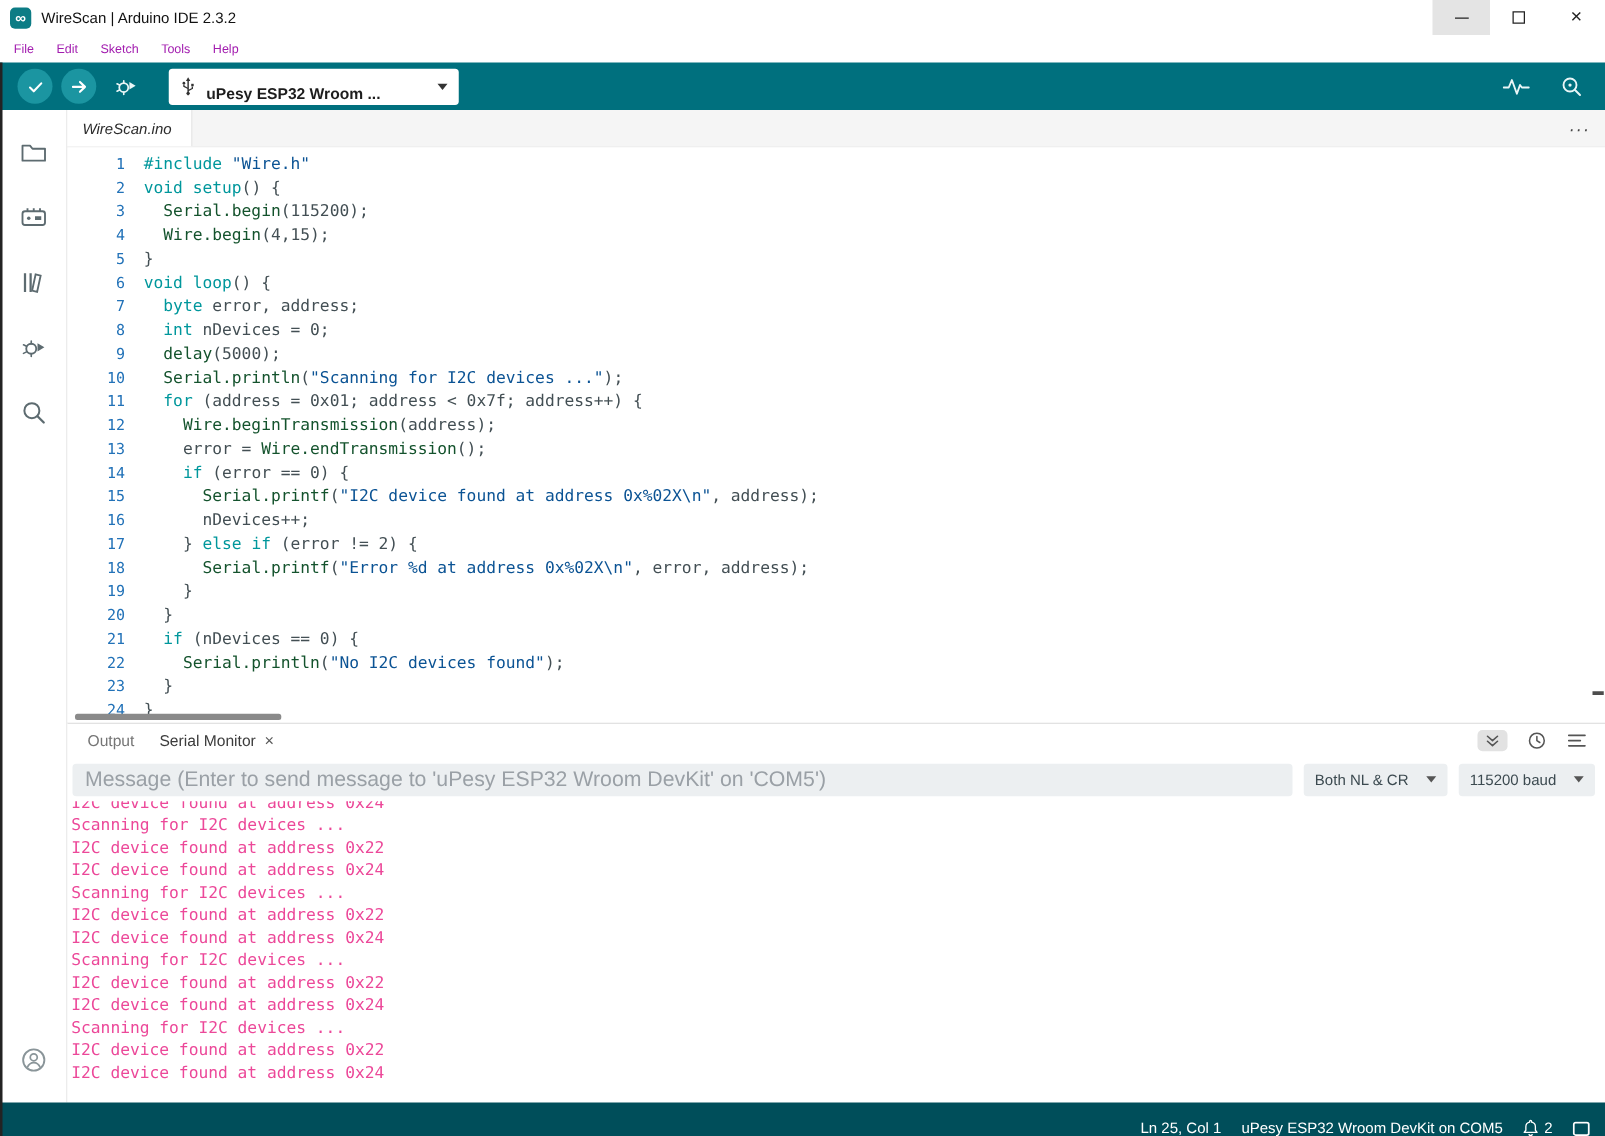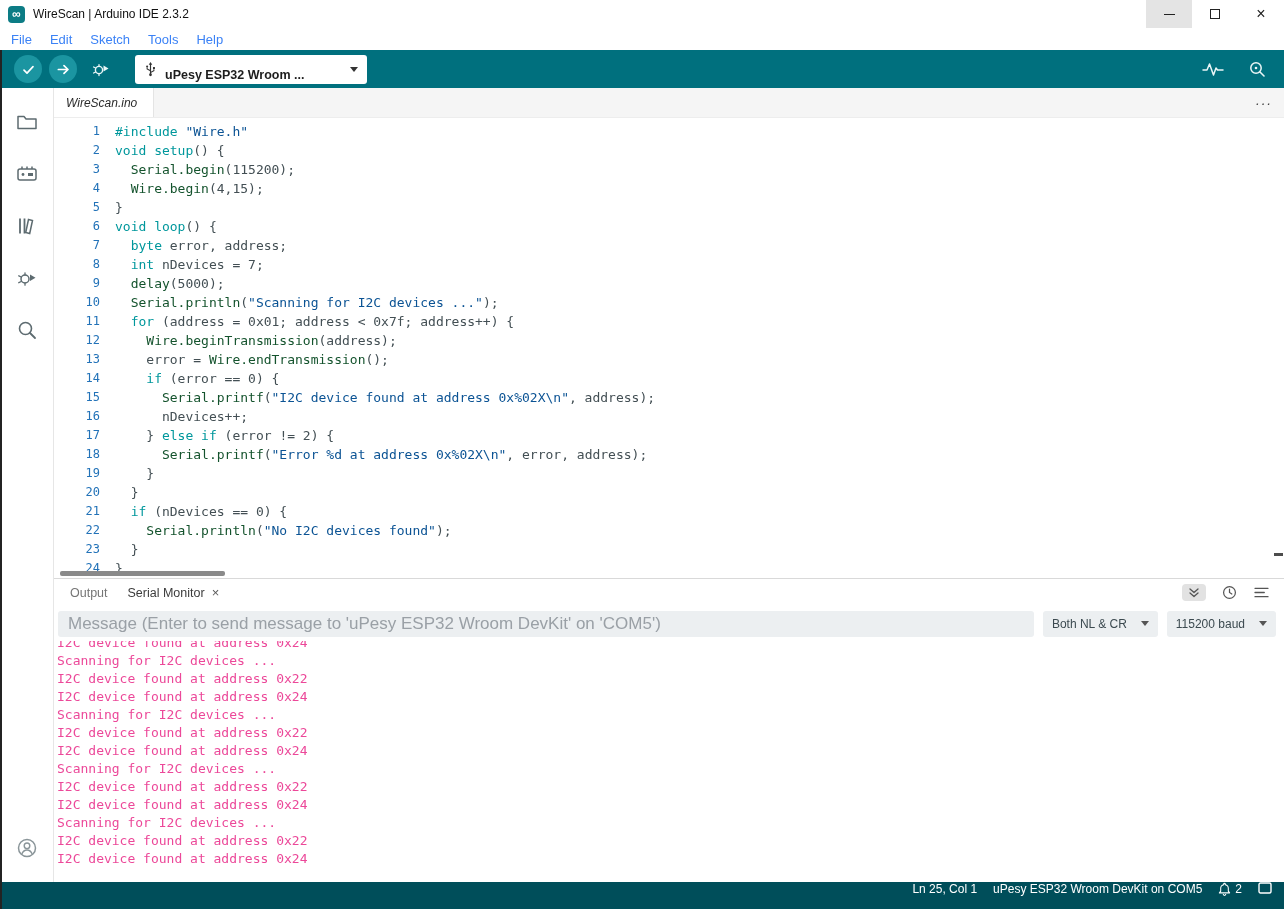--- a/index.html
+++ b/index.html
@@ -15,21 +15,21 @@
               display:flex; align-items:center; justify-content:center; font-size:12px; font-weight:bold; }
   .title-text { font-size:12px; color:#111; }
   .win-controls { margin-left:auto; display:flex; height:28px; }
   .win-btn { width:46px; height:28px; display:flex; align-items:center; justify-content:center; font-size:13px; color:#222; cursor:default; }
   .win-btn.min { background:#e4e4e4; }
   .min-glyph { display:block; width:11px; height:0; border-top:1px solid #222; }
   .max-glyph { display:block; width:10px; height:10px; border:1px solid #222; }
 
   
   .menubar { height:22px; background:#fff; display:flex; align-items:center; padding-left:2px; flex:0 0 auto; }
-  .menu-item { font-size:13px; color:#3b82f6; padding:0 9px; height:22px; display:flex; align-items:center; }
+  .menu-item { font-size:10px; color:#a21caf; padding:0 9px; height:22px; display:flex; align-items:center; }
 
   
   .toolbar { height:38px; background:#00707E; display:flex; align-items:center; padding-left:14px; flex:0 0 auto; }
   .tb-circle { width:28px; height:28px; border-radius:50%; background:#1b95a1; margin-right:7px;
                display:flex; align-items:center; justify-content:center; }
   .tb-plain { width:28px; height:28px; margin-left:3px; margin-right:6px; display:flex; align-items:center; justify-content:center; }
   .board-select { margin-left:14px; height:29px; width:232px; background:#fff; border-radius:3px;
                   display:flex; align-items:center; padding:0 9px; }
   .board-select .usb { margin-right:8px; display:flex; }
   .board-label { font-size:12.5px; font-weight:600; color:#1d1d1d; flex:1; white-space:nowrap; overflow:hidden;margin-top:11px; }
@@ -80,21 +80,21 @@
   .msg-input::placeholder { color:#9aa0a6; }
   .mini-select { height:26px; background:#eceff1; border-radius:3px; display:flex; align-items:center; padding:0 9px;
                  font-size:12px; color:#3c4a50; gap:8px; white-space:nowrap; }
   .mini-select .caret-down { border-top-color:#555; }
 
   .serial-output { flex:1; overflow:hidden; padding-left:3px; }
   .serial-lines { margin-top:-7px; }
   .serial-line { font-family:"DejaVu Sans Mono", monospace; font-size:13px; height:18px; line-height:18px; color:#ec4899; white-space:pre; }
 
   
-  .statusbar { height:27px; background:#004e5a; display:flex; align-items:flex-start; justify-content:flex-end; gap:16px;
+  .statusbar { height:27px; background:#004e5a; display:flex; align-items:flex-end; justify-content:flex-end; gap:16px;
                padding-right:12px; color:#fff; font-size:12px; flex:0 0 auto; }
   .status-item { display:flex; align-items:center; gap:4px; white-space:nowrap; }
   svg { display:block; }
 </style>
 </head>
 <body>
 
 <div class="window">
   <div class="window-left-edge"></div>
 
@@ -251,21 +251,21 @@
 
       <div class="editor">
         <div>
             <div class="code-line"><span class="ln">1</span><span class="code-text"><span class="tok-kw">#include</span><span class="tok-p"> </span><span class="tok-str">"Wire.h"</span></span></div>
             <div class="code-line"><span class="ln">2</span><span class="code-text"><span class="tok-kw">void</span><span class="tok-p"> </span><span class="tok-kw">setup</span><span class="tok-p">() {</span></span></div>
             <div class="code-line"><span class="ln">3</span><span class="code-text"><span class="tok-p">  </span><span class="tok-fn">Serial.begin</span><span class="tok-p">(115200);</span></span></div>
             <div class="code-line"><span class="ln">4</span><span class="code-text"><span class="tok-p">  </span><span class="tok-fn">Wire.begin</span><span class="tok-p">(4,15);</span></span></div>
             <div class="code-line"><span class="ln">5</span><span class="code-text"><span class="tok-p">}</span></span></div>
             <div class="code-line"><span class="ln">6</span><span class="code-text"><span class="tok-kw">void</span><span class="tok-p"> </span><span class="tok-kw">loop</span><span class="tok-p">() {</span></span></div>
             <div class="code-line"><span class="ln">7</span><span class="code-text"><span class="tok-p">  </span><span class="tok-kw">byte</span><span class="tok-p"> error, address;</span></span></div>
-            <div class="code-line"><span class="ln">8</span><span class="code-text"><span class="tok-p">  </span><span class="tok-kw">int</span><span class="tok-p"> nDevices = 7;</span></span></div>
+            <div class="code-line"><span class="ln">8</span><span class="code-text"><span class="tok-p">  </span><span class="tok-kw">int</span><span class="tok-p"> nDevices = 0;</span></span></div>
             <div class="code-line"><span class="ln">9</span><span class="code-text"><span class="tok-p">  </span><span class="tok-fn">delay</span><span class="tok-p">(5000);</span></span></div>
             <div class="code-line"><span class="ln">10</span><span class="code-text"><span class="tok-p">  </span><span class="tok-fn">Serial.println</span><span class="tok-p">(</span><span class="tok-str">"Scanning for I2C devices ..."</span><span class="tok-p">);</span></span></div>
             <div class="code-line"><span class="ln">11</span><span class="code-text"><span class="tok-p">  </span><span class="tok-kw">for</span><span class="tok-p"> (address = 0x01; address &lt; 0x7f; address++) {</span></span></div>
             <div class="code-line"><span class="ln">12</span><span class="code-text"><span class="tok-p">    </span><span class="tok-fn">Wire.beginTransmission</span><span class="tok-p">(address);</span></span></div>
             <div class="code-line"><span class="ln">13</span><span class="code-text"><span class="tok-p">    error = </span><span class="tok-fn">Wire.endTransmission</span><span class="tok-p">();</span></span></div>
             <div class="code-line"><span class="ln">14</span><span class="code-text"><span class="tok-p">    </span><span class="tok-kw">if</span><span class="tok-p"> (error == 0) {</span></span></div>
             <div class="code-line"><span class="ln">15</span><span class="code-text"><span class="tok-p">      </span><span class="tok-fn">Serial.printf</span><span class="tok-p">(</span><span class="tok-str">"I2C device found at address 0x%02X\n"</span><span class="tok-p">, address);</span></span></div>
             <div class="code-line"><span class="ln">16</span><span class="code-text"><span class="tok-p">      nDevices++;</span></span></div>
             <div class="code-line"><span class="ln">17</span><span class="code-text"><span class="tok-p">    } </span><span class="tok-kw">else</span><span class="tok-p"> </span><span class="tok-kw">if</span><span class="tok-p"> (error != 2) {</span></span></div>
             <div class="code-line"><span class="ln">18</span><span class="code-text"><span class="tok-p">      </span><span class="tok-fn">Serial.printf</span><span class="tok-p">(</span><span class="tok-str">"Error %d at address 0x%02X\n"</span><span class="tok-p">, error, address);</span></span></div>

